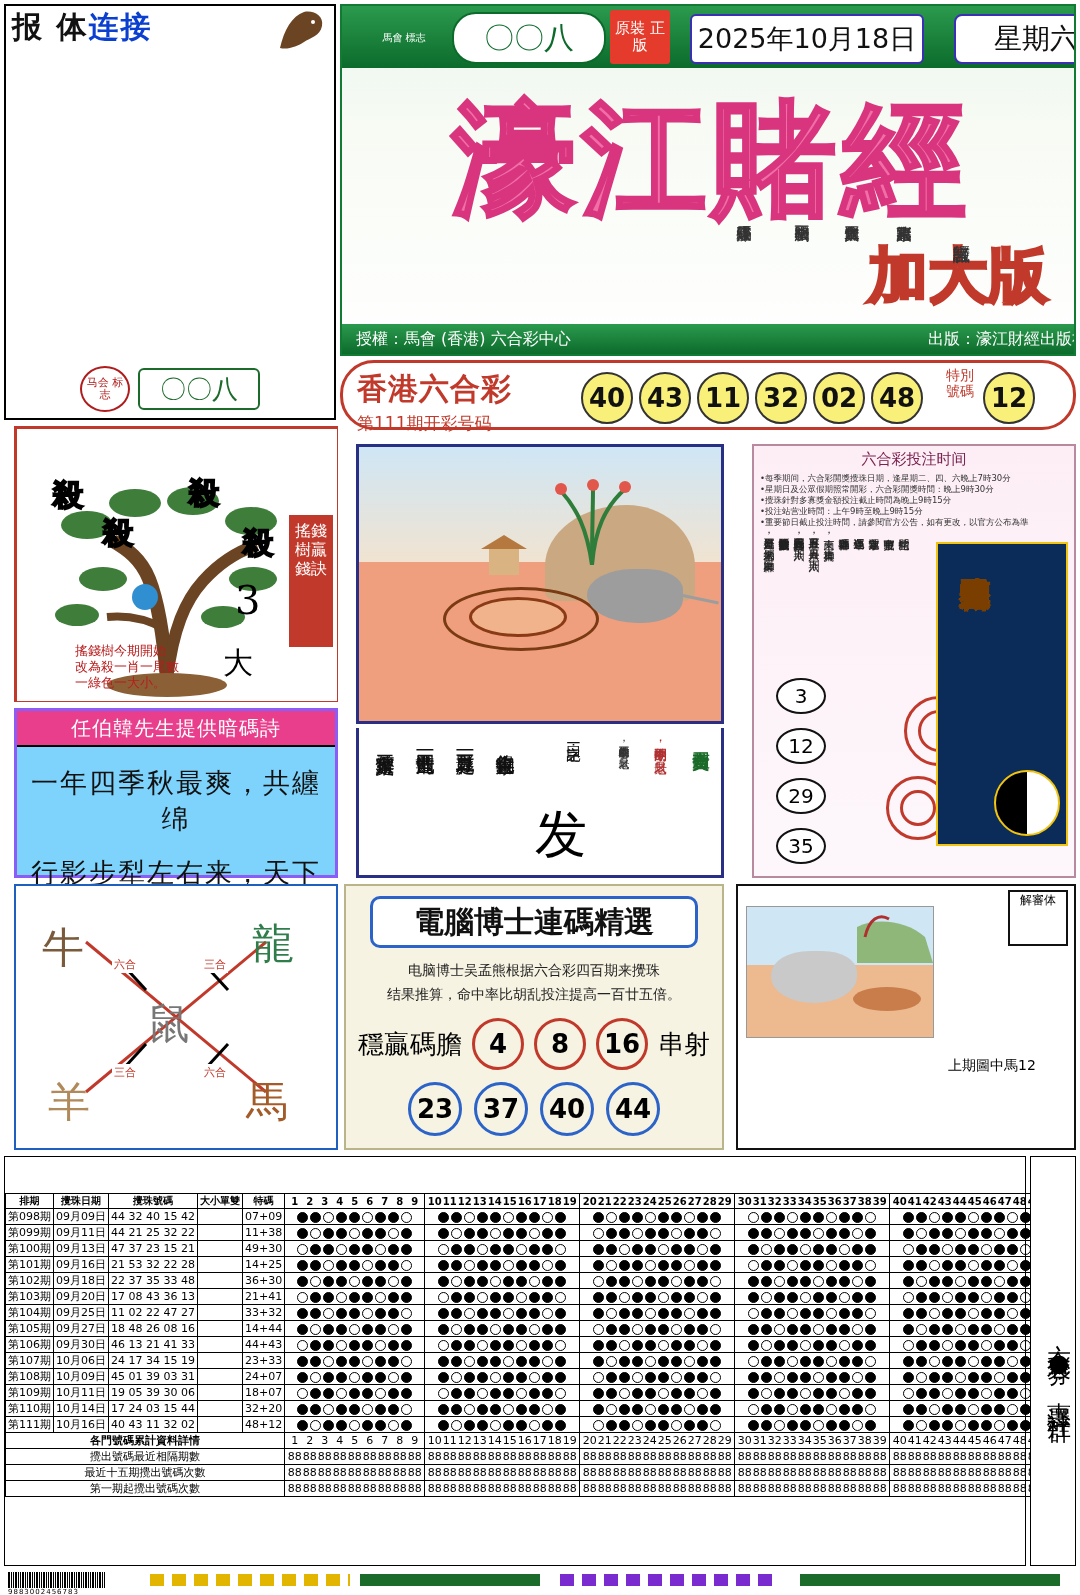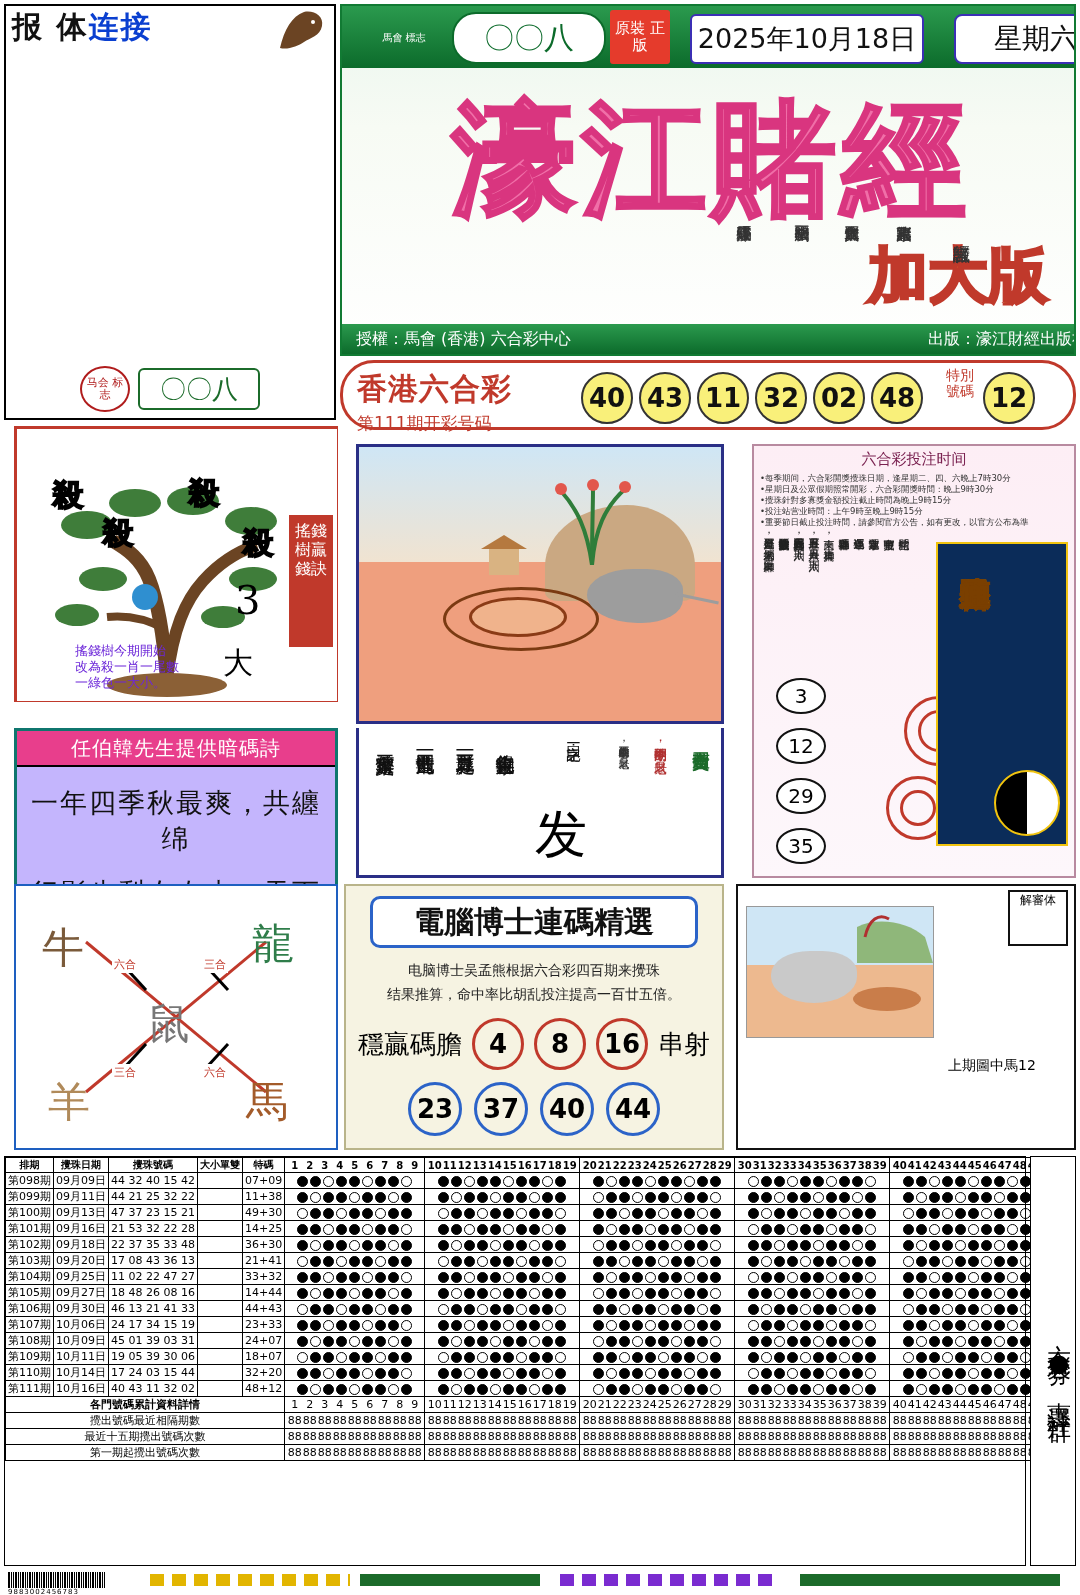--- a/index.html
+++ b/index.html
@@ -34,24 +34,24 @@
   #res-label{position:absolute;left:14px;top:6px;width:200px;}
   #res-l1{font-size:30px;color:#c0392b;font-weight:bold;letter-spacing:1px;}
   #res-l2{font-size:17px;color:#c0392b;margin-top:2px;}
   .ball{position:absolute;top:9px;width:48px;height:48px;border-radius:50%;border:2px solid #333;display:flex;align-items:center;justify-content:center;font-size:26px;font-weight:bold;color:#111;}
   #res-spec{position:absolute;right:96px;top:4px;font-size:14px;line-height:16px;color:#c0392b;text-align:center;width:34px;}
   
   #tree{left:14px;top:426px;width:324px;height:276px;border:3px solid #c0392b;background:#fff;}
   .kill{position:absolute;font-family:"DejaVu Serif",serif;font-size:30px;font-weight:bold;color:#fff;-webkit-text-stroke:2px #000;}
   #tree-num{position:absolute;left:218px;top:148px;font-size:40px;font-family:"DejaVu Serif",serif;}
   #tree-da{position:absolute;left:206px;top:214px;font-size:30px;font-family:"DejaVu Serif",serif;}
-  #tree-caption{position:absolute;left:58px;bottom:8px;font-size:13px;line-height:16px;color:#6d28d9;font-family:"DejaVu Serif",serif;}
+  #tree-caption{position:absolute;left:58px;bottom:8px;font-size:13px;line-height:16px;color:#b91c1c;font-family:"DejaVu Serif",serif;}
   #tree-side{position:absolute;right:2px;top:86px;width:40px;height:120px;background:#c0392b;color:#fff;font-size:16px;line-height:19px;padding:6px 2px;text-align:center;}
   
-  #poem{left:14px;top:728px;width:324px;height:170px;border:3px solid #0f766e;background:#c4b5fd;}
+  #poem{left:14px;top:708px;width:324px;height:170px;border:3px solid #8b5cf6;background:#7dd3fc;}
   #poem-head{height:34px;background:#e83e8c;border-bottom:2px solid #000;display:flex;align-items:center;justify-content:center;color:#fff;font-size:20px;font-family:"DejaVu Serif",serif;letter-spacing:1px;}
   #poem-b1,#poem-b2{font-family:"DejaVu Serif",serif;font-size:27px;color:#111;text-align:center;margin-top:18px;letter-spacing:2px;}
   
   #zodiac{left:14px;top:884px;width:324px;height:266px;border:2px solid #1e5fc0;background:#fff;}
   .zicon{position:absolute;font-size:42px;}
   .zlabel{position:absolute;font-size:11px;color:#c0392b;background:#fff;padding:1px 2px;}
   
   #pic{left:356px;top:444px;width:368px;height:280px;border:3px solid #2a2f86;background:#f6c9a9;overflow:hidden;}
   #pic-sky{position:absolute;left:0;top:0;width:100%;height:44%;background:linear-gradient(180deg,#cfe6f5,#f2e3cf);}
   #pic-ground{position:absolute;left:0;bottom:0;width:100%;height:58%;background:#ef9f7e;}
@@ -326,21 +326,21 @@
       <ellipse cx="140" cy="92" rx="34" ry="12" fill="#c97d4a"></ellipse>
       <path d="M118 30 C122 12 132 6 142 12" stroke="#b03030" stroke-width="3" fill="none"></path>
     </svg>
   </div>
   <div id="pic2-stamp">解審体</div>
   <div id="pic2-cap">上期圖中馬12</div>
 </div>
 
 <div class="abs" id="btable">
   <div id="tbl-mount">
-      <table class="grid" style="width:1020px;">
+      <table class="grid" style="width:1020px;margin-top:36px;">
         <tbody>
           <tr id="hdr">
             <td>排期</td>
             <td>攪珠日期</td>
             <td>攪珠號碼</td>
             <td>大小單雙</td>
             <td>特碼</td>
             <td class="dotcell"><span style="display:inline-block;width:15px;text-align:center;">1</span><span style="display:inline-block;width:15px;text-align:center;">2</span><span style="display:inline-block;width:15px;text-align:center;">3</span><span style="display:inline-block;width:15px;text-align:center;">4</span><span style="display:inline-block;width:15px;text-align:center;">5</span><span style="display:inline-block;width:15px;text-align:center;">6</span><span style="display:inline-block;width:15px;text-align:center;">7</span><span style="display:inline-block;width:15px;text-align:center;">8</span><span style="display:inline-block;width:15px;text-align:center;">9</span></td>
             <td class="dotcell"><span style="display:inline-block;width:15px;text-align:center;">10</span><span style="display:inline-block;width:15px;text-align:center;">11</span><span style="display:inline-block;width:15px;text-align:center;">12</span><span style="display:inline-block;width:15px;text-align:center;">13</span><span style="display:inline-block;width:15px;text-align:center;">14</span><span style="display:inline-block;width:15px;text-align:center;">15</span><span style="display:inline-block;width:15px;text-align:center;">16</span><span style="display:inline-block;width:15px;text-align:center;">17</span><span style="display:inline-block;width:15px;text-align:center;">18</span><span style="display:inline-block;width:15px;text-align:center;">19</span></td>
             <td class="dotcell"><span style="display:inline-block;width:15px;text-align:center;">20</span><span style="display:inline-block;width:15px;text-align:center;">21</span><span style="display:inline-block;width:15px;text-align:center;">22</span><span style="display:inline-block;width:15px;text-align:center;">23</span><span style="display:inline-block;width:15px;text-align:center;">24</span><span style="display:inline-block;width:15px;text-align:center;">25</span><span style="display:inline-block;width:15px;text-align:center;">26</span><span style="display:inline-block;width:15px;text-align:center;">27</span><span style="display:inline-block;width:15px;text-align:center;">28</span><span style="display:inline-block;width:15px;text-align:center;">29</span></td>

